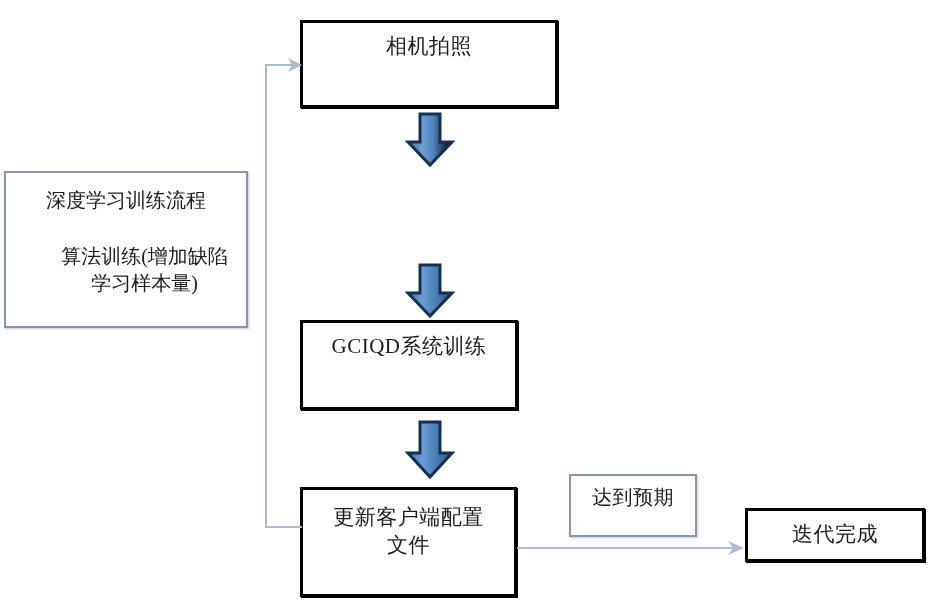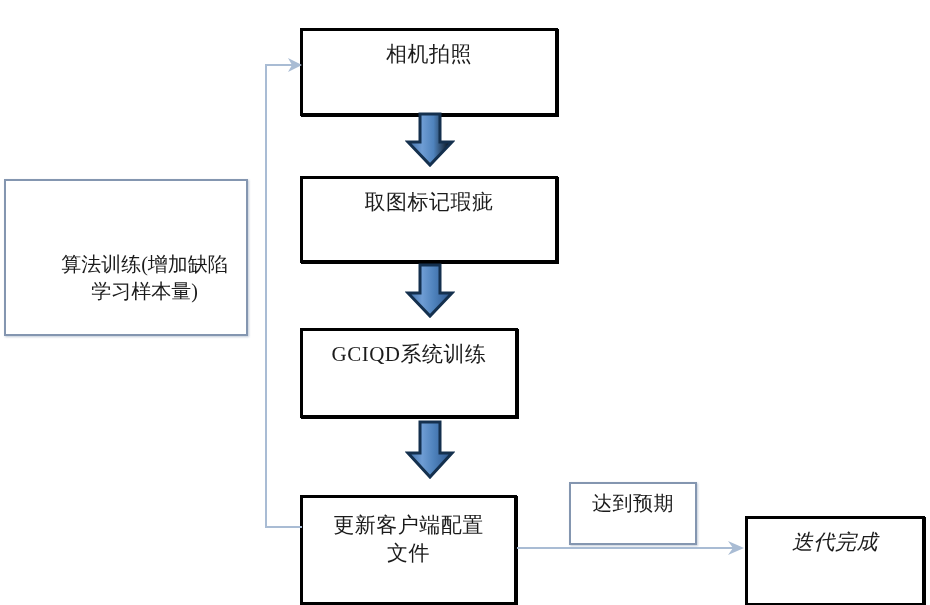--- a/index.html
+++ b/index.html
@@ -18,21 +18,20 @@
     height: 605px;
     background: #ffffff;
     overflow: hidden;
   }
 
   
   .node {
     position: absolute;
     box-sizing: border-box;
     background: #ffffff;
-    margin-top: 8px;
   }
   
   .node.thick {
     border: 3px solid #000000;
     box-shadow: 1px 1px 0 0 #000000;
   }
   
   .node.thin {
     border: 2px solid #8496b0;
     box-shadow: 1px 1px 2px rgba(120,140,170,.45);
@@ -82,20 +81,21 @@
     position: absolute;
     overflow: visible;
   }
 </style>
 </head>
 <body>
 
 <div id="canvas">
 
   <div class="node thin" style="left:4px; top:171px; width:244px; height:157px;">
+    <div class="panel-line" style="top:14px;">深度学习训练流程</div>
     <div class="panel-line" style="top:70px;padding-left:37px;">算法训练(增加缺陷
 学习样本量)</div>
   </div>
 
   <div class="node thick" style="left:300px; top:20px; width:258px; height:88px;">
     <div class="node-text cap-top">相机拍照</div>
   </div>
 
   <svg class="block-arrow" style="left:405px; top:112px;" width="50" height="56" viewBox="0 0 50 56">
     <defs>
@@ -103,23 +103,20 @@
         <stop offset="0%" stop-color="#3f6fa8"></stop>
         <stop offset="32%" stop-color="#6f9dd4"></stop>
         <stop offset="58%" stop-color="#4f83bd"></stop>
         <stop offset="100%" stop-color="#2c5party"></stop>
         <stop offset="100%" stop-color="#2c548a"></stop>
       </linearGradient>
     </defs>
     <polygon points="15,2 35,2 35,30 47,30 25,53 3,30 15,30" fill="url(#ga1)" stroke="#14304e" stroke-width="3" stroke-linejoin="miter"></polygon>
   </svg>
 
-  <div class="node thick" style="left:300px; top:168px; width:258px; height:87px;">
-    <div class="node-text cap-top">取图标记瑕疵</div>
-  </div>
 
   <svg class="block-arrow" style="left:405px; top:263px;" width="50" height="56" viewBox="0 0 50 56">
     <defs>
       <linearGradient id="ga2" x1="0" y1="0" x2="1" y2="0">
         <stop offset="0%" stop-color="#3f6fa8"></stop>
         <stop offset="32%" stop-color="#6f9dd4"></stop>
         <stop offset="58%" stop-color="#4f83bd"></stop>
         <stop offset="100%" stop-color="#2c548a"></stop>
       </linearGradient>
     </defs>
@@ -140,25 +137,25 @@
       </linearGradient>
     </defs>
     <polygon points="15,2 35,2 35,33 47,33 25,57 3,33 15,33" fill="url(#ga3)" stroke="#14304e" stroke-width="3" stroke-linejoin="miter"></polygon>
   </svg>
 
   <div class="node thick" style="left:300px; top:487px; width:217px; height:110px;">
     <div class="node-text cap-top2">更新客户端配置
 文件</div>
   </div>
 
-  <div class="node thin" style="left:569px; top:474px; width:128px; height:63px;font-family:Liberation Mono, monospace;">
+  <div class="node thin" style="left:569px; top:474px; width:128px; height:63px;">
     <div class="node-text" style="top:8px; font-size:20px;">达到预期</div>
   </div>
 
-  <div class="node thick" style="left:745px; top:508px; width:180px; height:90px;font-style:italic;">
+  <div class="node thick" style="left:745px; top:508px; width:180px; height:54px;">
     <div class="node-text cap-top">迭代完成</div>
   </div>
 
   <div class="conn h" style="left:265px; top:526px; width:37px;"></div>
 
   <div class="conn v" style="left:265px; top:64px; height:464px;"></div>
 
   <div class="conn h" style="left:265px; top:64px; width:30px;"></div>
   <svg class="conn-svg" style="left:286px; top:55px;" width="20" height="20" viewBox="0 0 20 20">
     <path d="M2,3 L16,10 L2,17 L6,10 Z" fill="#a9bcd4"></path>

